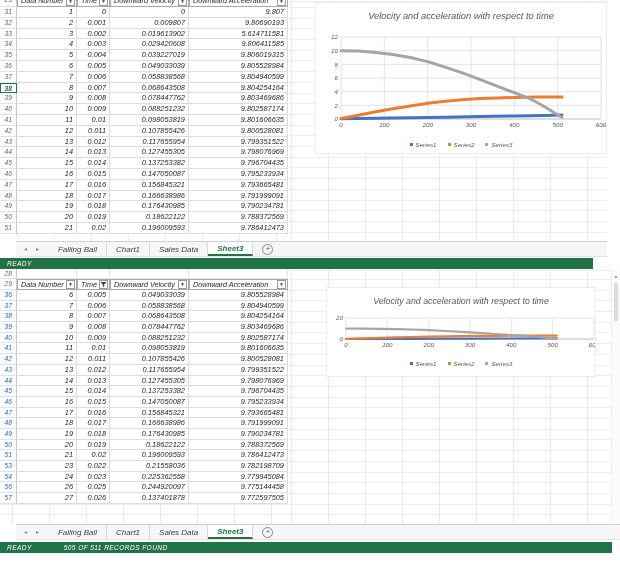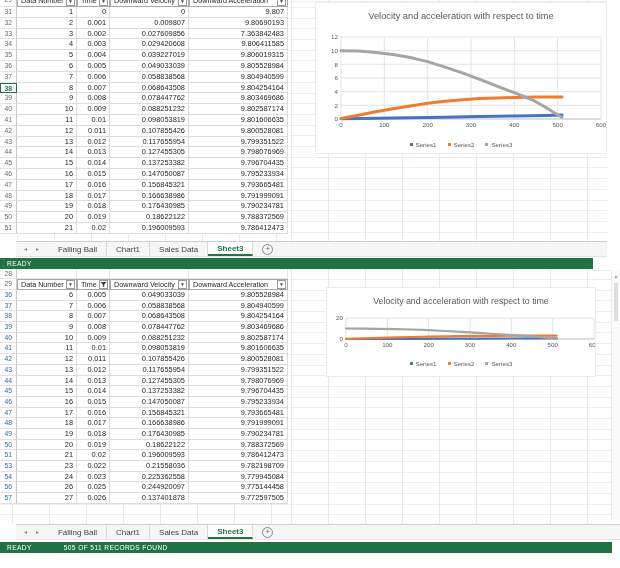--- a/index.html
+++ b/index.html
@@ -1,18 +1,18 @@
 <!DOCTYPE html>
 <html><head>
 <meta charset="utf-8">
 <style>
   html,body{margin:0;padding:0;background:#fff;}
   *{box-sizing:border-box;}
   .screen{position:relative;width:620px;height:568px;background:#fff;overflow:hidden;
-          font-family:"Liberation Sans",sans-serif;color:#262626;}
+          font-family:"Liberation Sans",sans-serif;color:#262626;font-style:italic;}
   .pane{position:absolute;left:0;overflow:hidden;background:#fff;}
   .pane-top{top:0;width:607px;height:269px;}
   .pane-bottom{top:269px;width:620px;height:299px;}
 
   
   .grid-bg{position:absolute;left:0;top:0;z-index:0;
     background-image:
       repeating-linear-gradient(to right,#eaeaea 0 1px,transparent 1px 37px),
       repeating-linear-gradient(to bottom,#ededed 0 1px,transparent 1px 10.7px);
     background-position:291px 0,0 7px;}
@@ -136,22 +136,22 @@
           <span class="rownum">32</span>
           <span class="cell c0">2</span>
           <span class="cell c1">0.001</span>
           <span class="cell c2">0.009807</span>
           <span class="cell c3">9.80690193</span>
         </div>
         <div class="srow">
           <span class="rownum">33</span>
           <span class="cell c0">3</span>
           <span class="cell c1">0.002</span>
-          <span class="cell c2">0.027609856</span>
-          <span class="cell c3">7.363842483</span>
+          <span class="cell c2">0.019613902</span>
+          <span class="cell c3">5.614711581</span>
         </div>
         <div class="srow">
           <span class="rownum">34</span>
           <span class="cell c0">4</span>
           <span class="cell c1">0.003</span>
           <span class="cell c2">0.029420608</span>
           <span class="cell c3">9.806411585</span>
         </div>
         <div class="srow">
           <span class="rownum">35</span>

